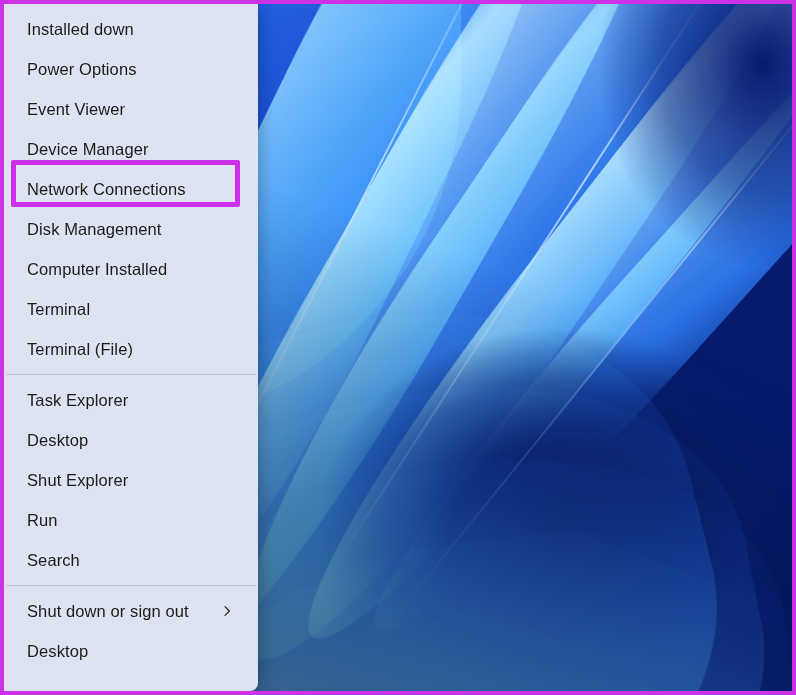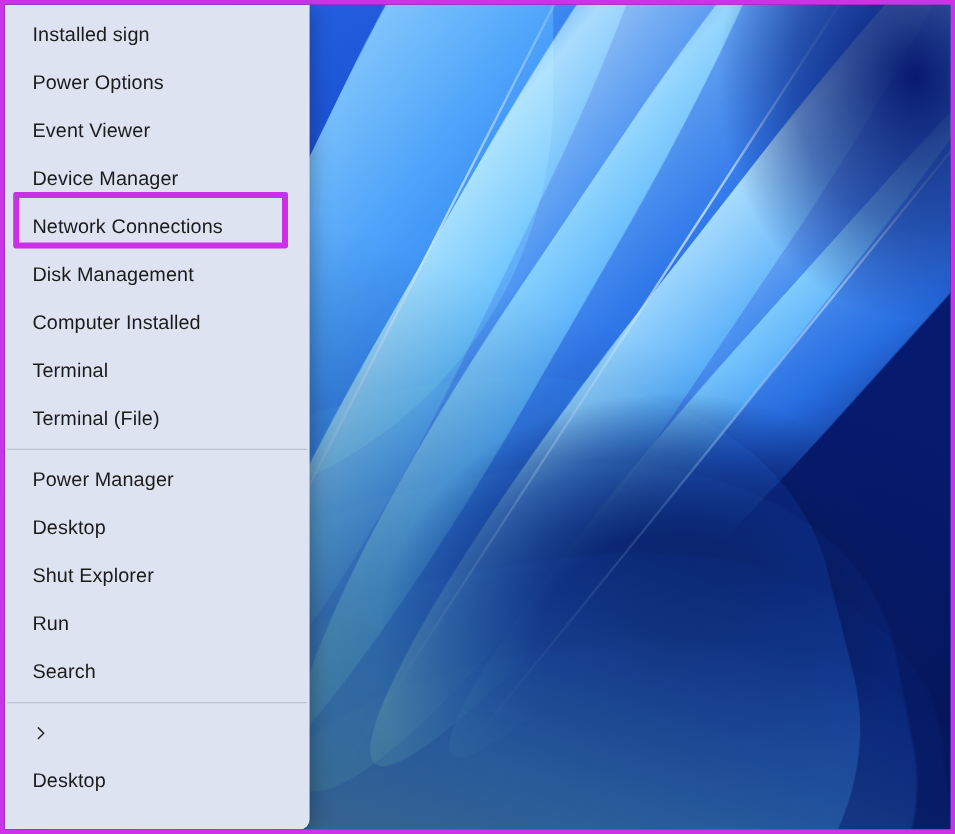--- a/index.html
+++ b/index.html
@@ -210,21 +210,21 @@
     <div class="wp-layer f3"></div>
 
     <div class="wp-layer wp-darkcorner"></div>
     <div class="wp-layer wp-shade"></div>
   </div>
 
   <div id="winx-menu">
 
     <div class="menu-group">
       <div class="menu-item">
-        <span class="label">Installed sign</span>
+        <span class="label">Installed down</span>
       </div>
       <div class="menu-item">
         <span class="label">Power Options</span>
       </div>
       <div class="menu-item">
         <span class="label">Event Viewer</span>
       </div>
       <div class="menu-item">
         <span class="label">Device Manager</span>
       </div>
@@ -242,40 +242,41 @@
       </div>
       <div class="menu-item">
         <span class="label">Terminal (File)</span>
       </div>
     </div>
 
     <div class="menu-sep"></div>
 
     <div class="menu-group">
       <div class="menu-item">
-        <span class="label">Power Manager</span>
+        <span class="label">Task Explorer</span>
       </div>
       <div class="menu-item">
         <span class="label">Desktop</span>
       </div>
       <div class="menu-item">
         <span class="label">Shut Explorer</span>
       </div>
       <div class="menu-item">
         <span class="label">Run</span>
       </div>
       <div class="menu-item">
         <span class="label">Search</span>
       </div>
     </div>
 
     <div class="menu-sep"></div>
 
     <div class="menu-group">
       <div class="menu-item">
+        <span class="label">Shut down or sign out</span>
         <span class="chevron">
           <svg width="12" height="12" viewBox="0 0 12 12" aria-hidden="true">
             <path d="M4 1.6 L8.4 6 L4 10.4" fill="none" stroke="currentColor" stroke-width="1.3" stroke-linecap="round" stroke-linejoin="round"></path>
           </svg>
         </span>
       </div>
       <div class="menu-item">
         <span class="label">Desktop</span>
       </div>
     </div>

